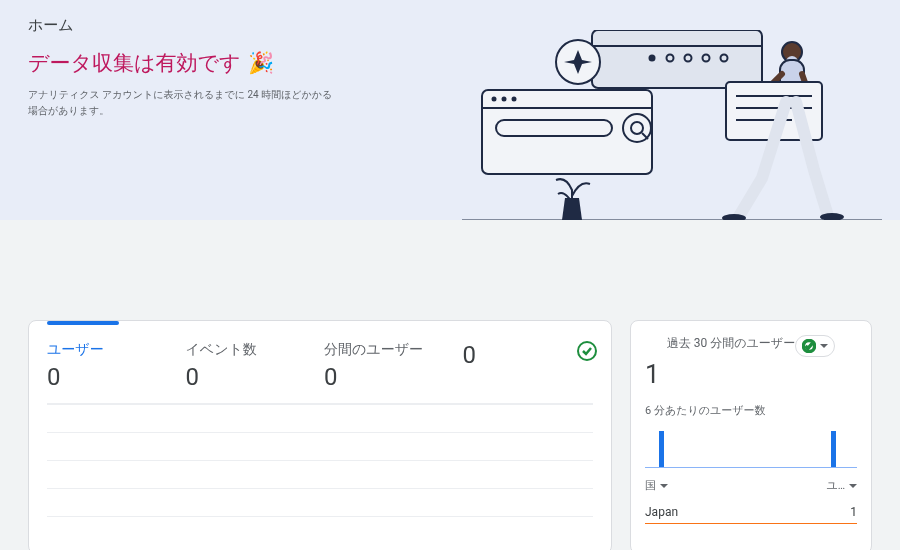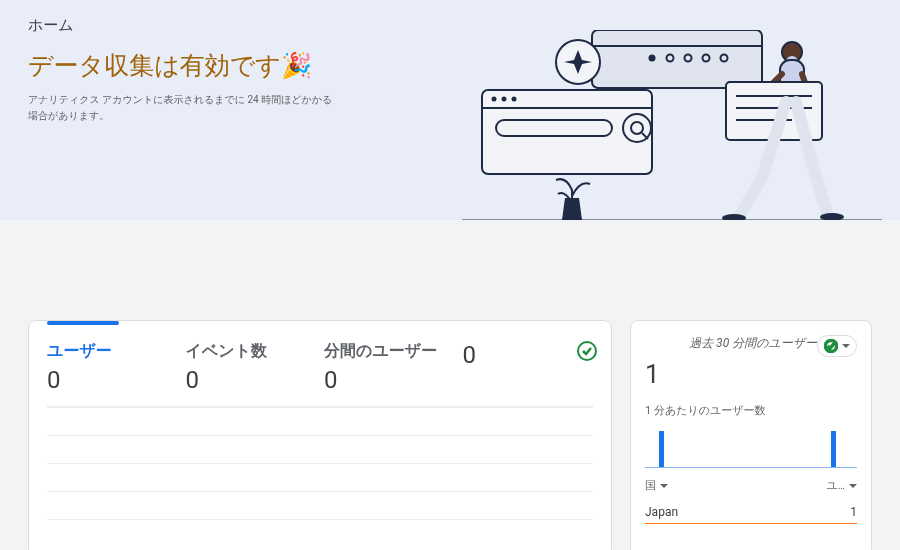--- a/index.html
+++ b/index.html
@@ -17,26 +17,27 @@
       height: 220px;
       position: relative;
       overflow: hidden;
     }
     .hero-title {
       font-size: 15px;
       color: #3c4043;
       margin-bottom: 14px;
     }
     .hero-headline {
-      font-size: 25px;
-      color: #a16207;
+      font-size: 21px;
+      color: #be185d;
       font-weight: 400;
       margin-bottom: 10px;
       display: flex;
       align-items: center;
+      gap: 8px;
     }
     .hero-desc {
       font-size: 10px;
       color: #5f6368;
       line-height: 1.6;
       max-width: 320px;
     }
     .hero-illus {
       position: absolute;
       right: 18px;
@@ -74,24 +75,23 @@
     }
     .metrics {
       display: flex;
       padding: 6px 18px 4px 18px;
       gap: 8px;
     }
     .metric {
       flex: 1;
     }
     .metric-label {
-      font-size: 16px;
+      font-size: 14px;
       color: #5f6368;
       margin-bottom: 4px;
-      font-weight: bold;
     }
     .metric-label.active { color: #1a73e8; }
     .metric-value {
       font-size: 24px;
       color: #3c4043;
       font-weight: 400;
     }
     .check-badge {
       position: absolute;
       right: 14px;
@@ -111,23 +111,22 @@
       border-top: 1px solid #eceef1;
     }
     .chart-line {
       border-top: 1px solid #eceef1;
       height: 28px;
     }
     
     .side-head {
       padding: 14px 14px 2px 14px;
       display: flex;
-      justify-content: flex-end;
+      justify-content: center;
       align-items: flex-start;
-      font-style: italic;
     }
     .side-title {
       font-size: 12px;
       color: #5f6368;
     }
     .side-value {
       font-size: 26px;
       color: #3c4043;
       padding: 0 14px 8px 14px;
     }
@@ -299,21 +298,21 @@
       <div class="side-title">過去 30 分間のユーザー</div>
       <div class="side-chip">
         <svg class="chk" viewBox="0 0 10 10">
             <circle cx="5" cy="5" r="4"></circle>
             <path d="M2.5 5 L4.2 6.7 L7.5 3"></path>
           </svg>
         <div class="caret"></div>
       </div>
     </div>
     <div class="side-value">1</div>
-    <div class="side-sub">1 分あたりのユーザー数</div>
+    <div class="side-sub">6 分あたりのユーザー数</div>
     <div class="mini-chart">
       <div class="mini-bar" style="left:14px;height:36px"></div>
       <div class="mini-bar" style="left:186px;height:36px"></div>
     </div>
     <div class="filter-row">
       <div class="filter-col">
         <span>国</span>
         <div class="caret"></div>
       </div>
       <div class="filter-col">

